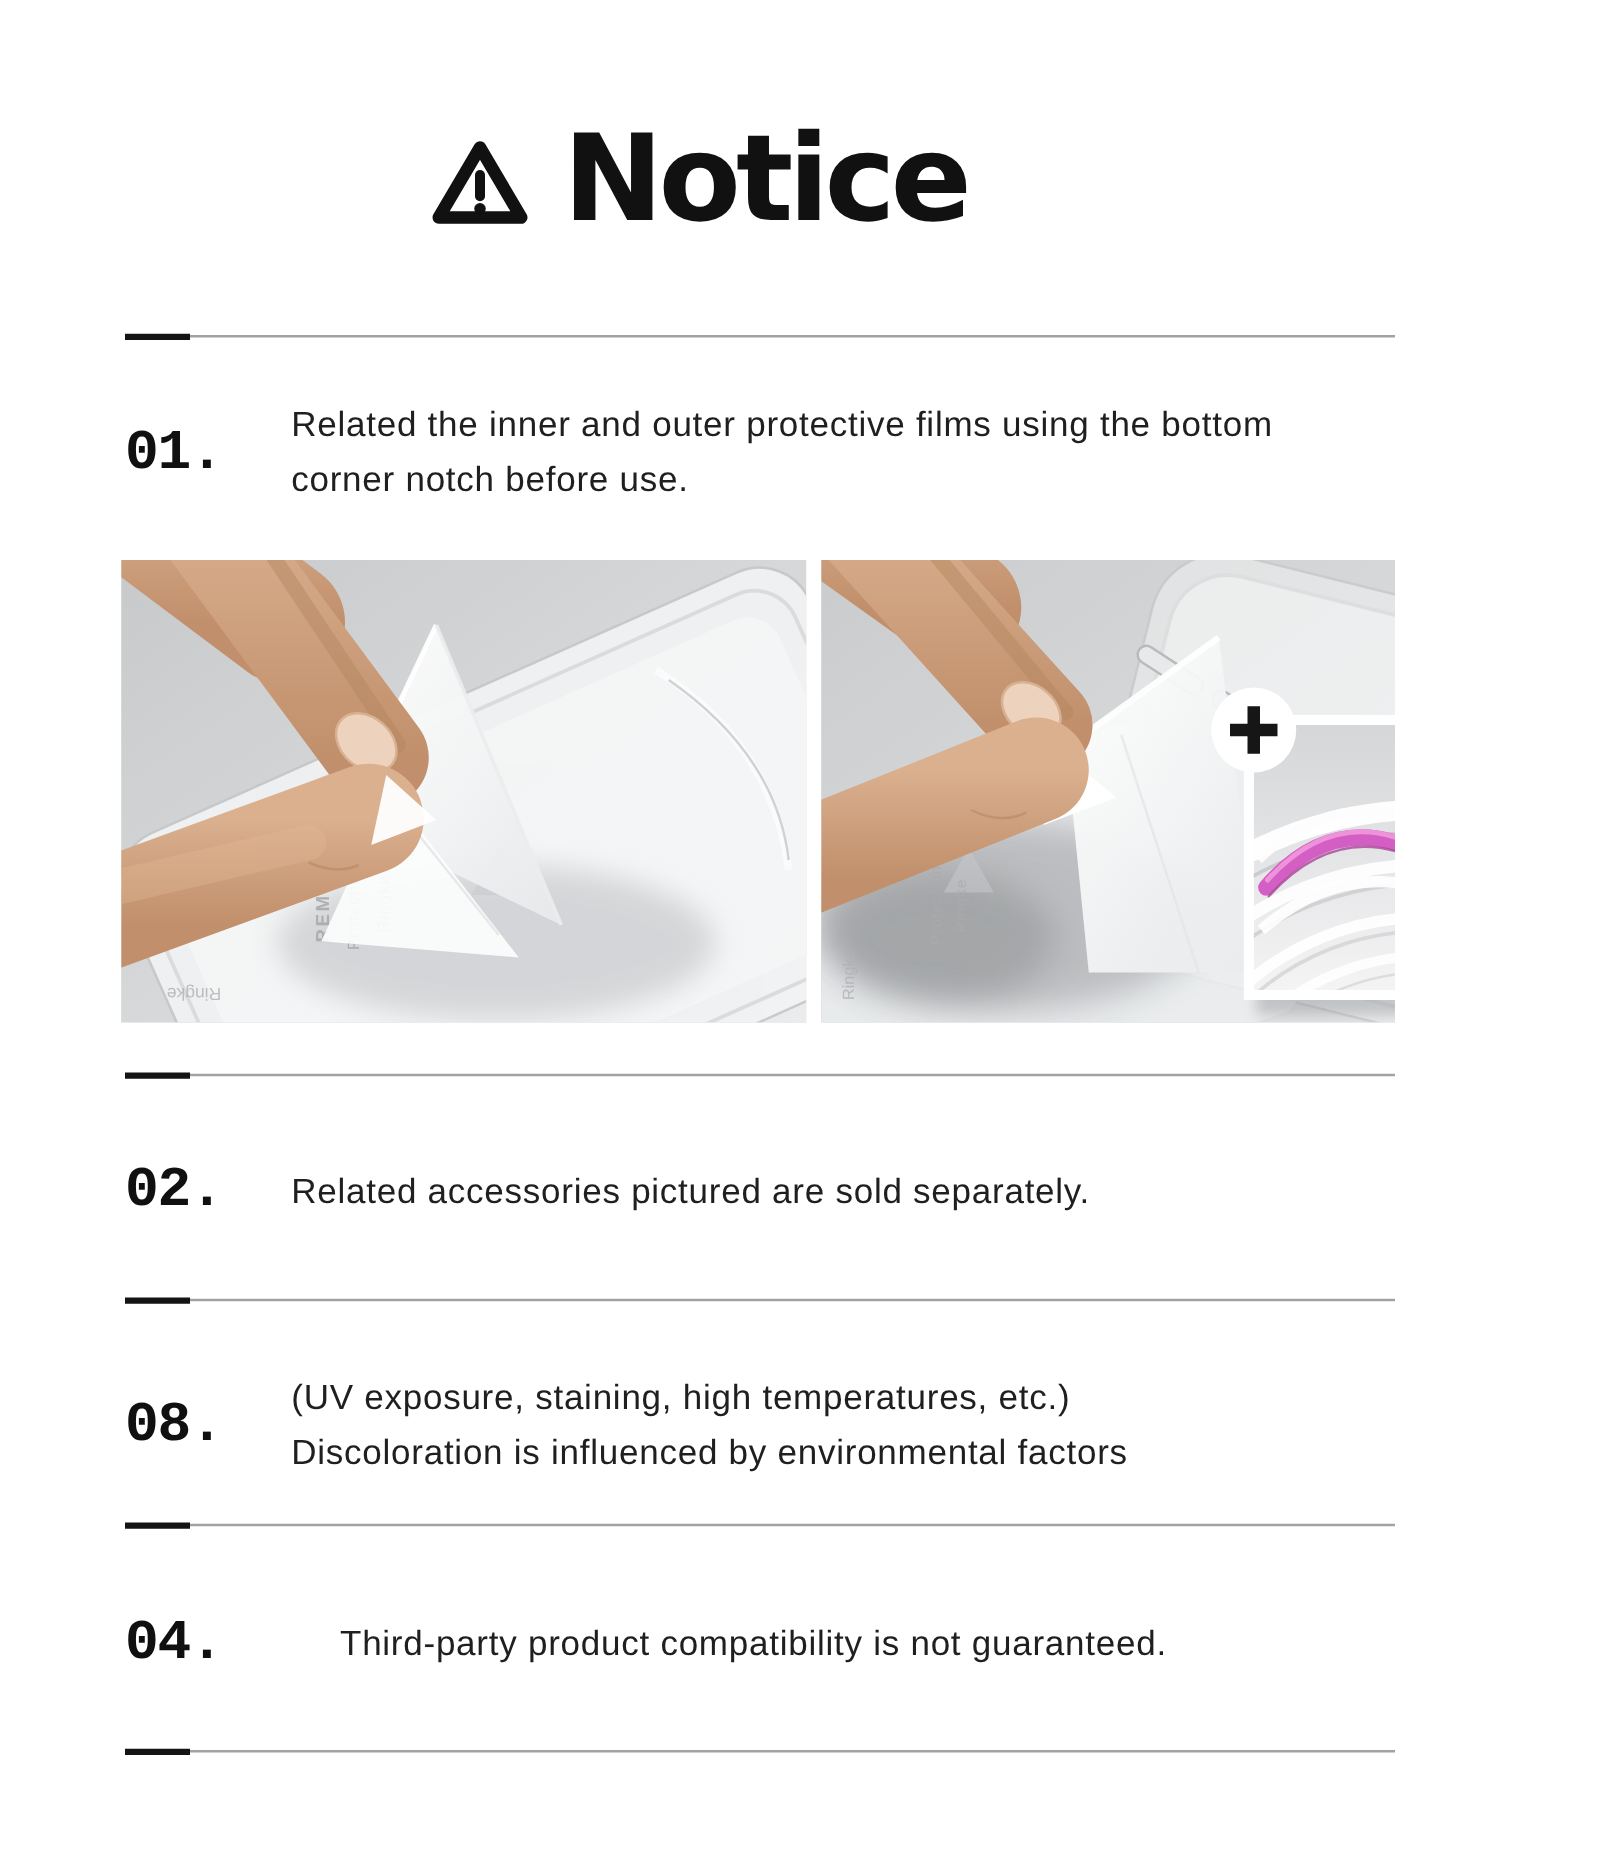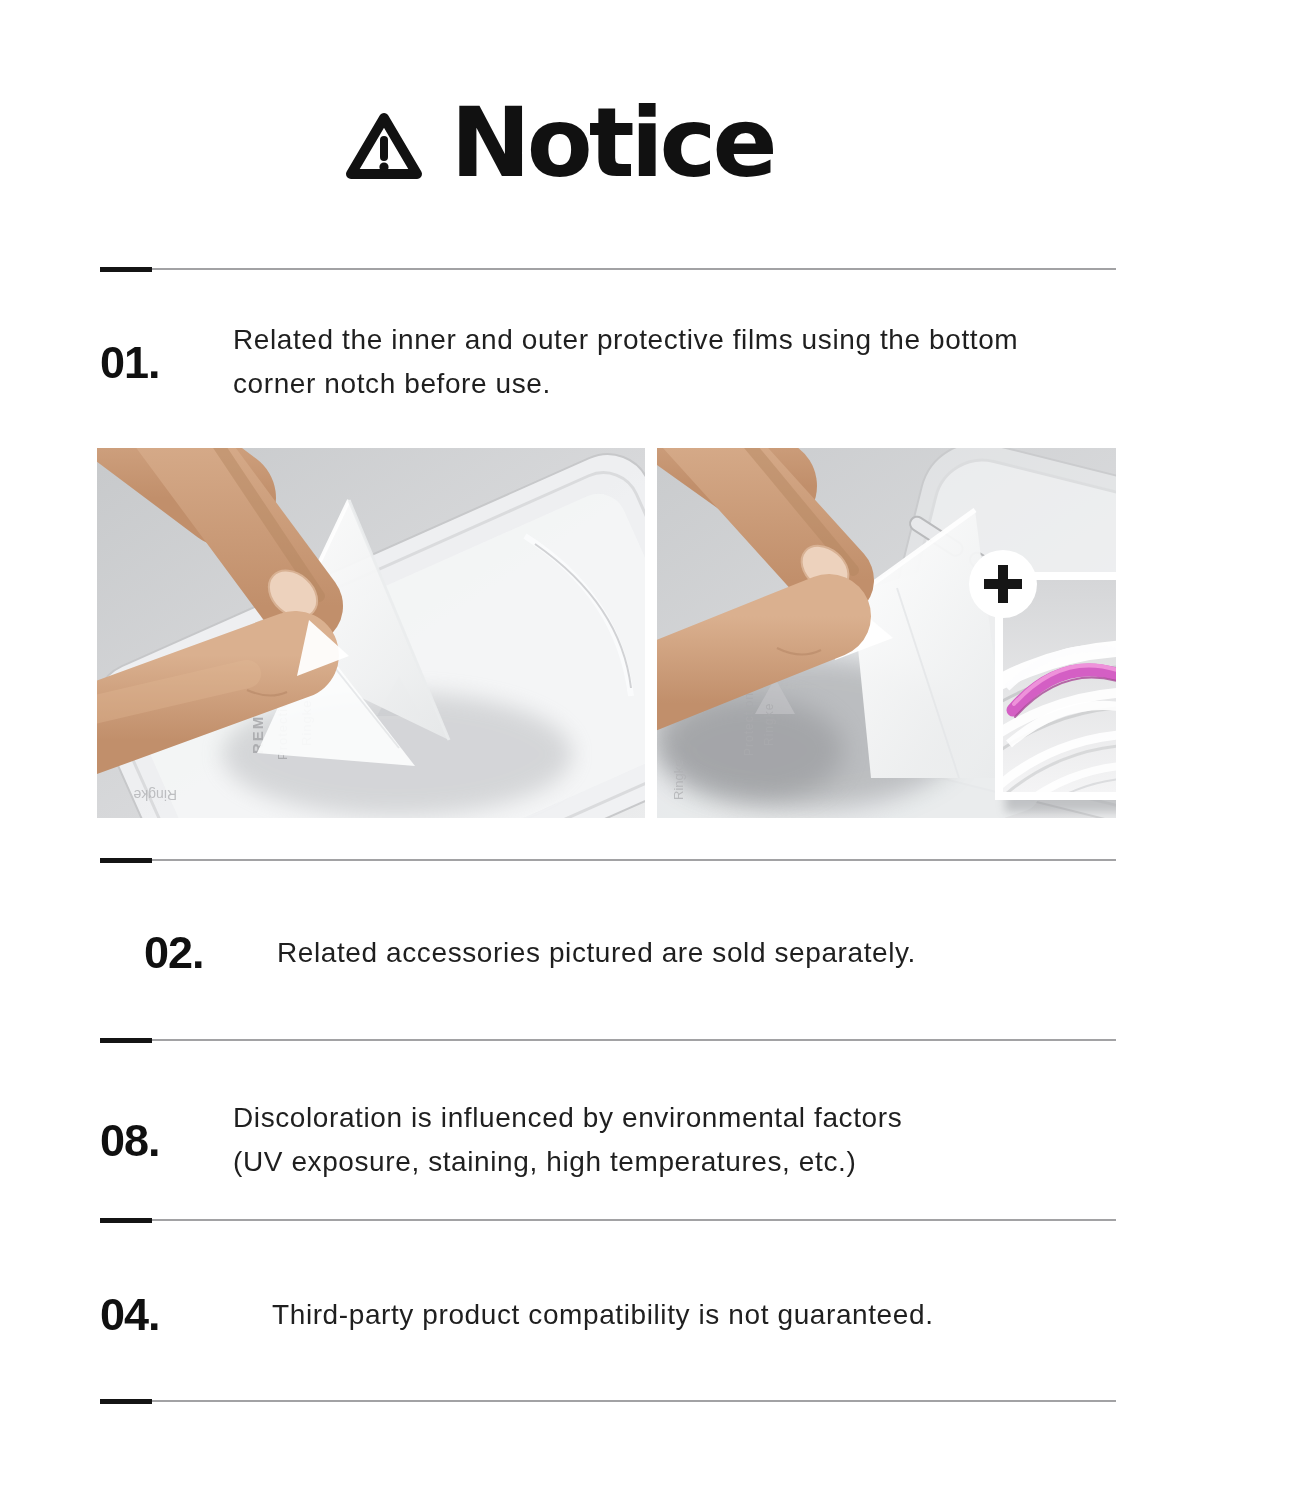--- a/index.html
+++ b/index.html
@@ -18,24 +18,24 @@
     font-weight:bold;font-size:96px;line-height:1;letter-spacing:-4px;color:#111;
   }
   
   .sep{position:absolute;left:100px;width:1090px;height:2px;background:#a2a2a4;}
   .sep::before{
     content:"";position:absolute;left:0;top:-1.5px;width:52px;height:5px;background:#141414;
   }
   .sep1{top:268px;} .sep2{top:859px;} .sep3{top:1039px;} .sep4{top:1219px;} .sep5{top:1400px;}
   
   .item{position:absolute;left:100px;width:1090px;display:flex;align-items:center;}
-  .item1{top:318px;} .item2{top:930px;margin-left:44px;} .item3{top:1096px;} .item4{top:1292px;gap:39px;}
+  .item1{top:318px;} .item2{top:930px;} .item3{top:1096px;} .item4{top:1292px;gap:39px;}
   .item-num{
     width:133px;flex:0 0 auto;
-    font-family:Liberation Sans, sans-serif;font-weight:bold;
+    font-family:Liberation Mono, monospace;font-weight:bold;
     font-size:45px;line-height:1;letter-spacing:-1px;color:#101010;
   }
   .item-text{font-size:28px;line-height:44px;letter-spacing:0.6px;color:#1f1f1f;}
   .item-text div{height:44px;white-space:nowrap;}
   
   .photos{position:absolute;top:448px;left:97px;width:1100px;height:370px;}
   .photo{position:absolute;top:0;height:370px;overflow:hidden;background:#d6d7d9;}
   .photo-left{left:0;width:548px;}
   .photo-right{left:560px;width:540px;}
   .photo svg{display:block;width:100%;height:100%;}
@@ -242,22 +242,22 @@
     <div class="item-text">
       <div>Related accessories pictured are sold separately.</div>
     </div>
   </section>
 
   <div class="sep sep3"></div>
 
   <section class="item item3">
     <div class="item-num">08.</div>
     <div class="item-text">
+      <div>(UV exposure, staining, high temperatures, etc.)</div>
       <div>Discoloration is influenced by environmental factors</div>
-      <div>(UV exposure, staining, high temperatures, etc.)</div>
     </div>
   </section>
 
   <div class="sep sep4"></div>
 
   <section class="item item4">
     <div class="item-num">04.</div>
     <div class="item-text">
       <div>Third-party product compatibility is not guaranteed.</div>
     </div>

